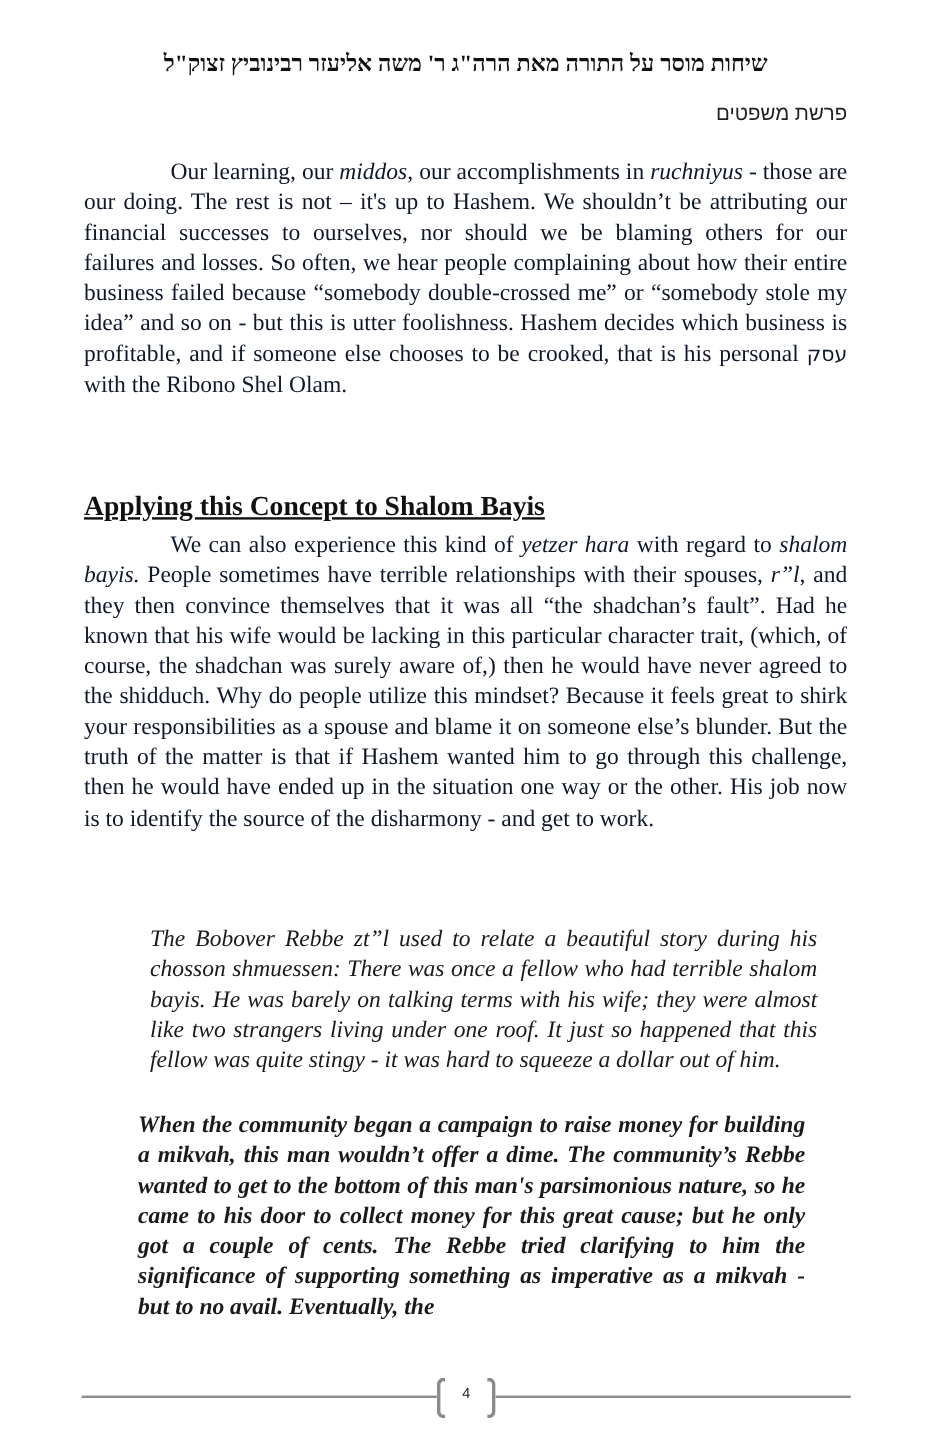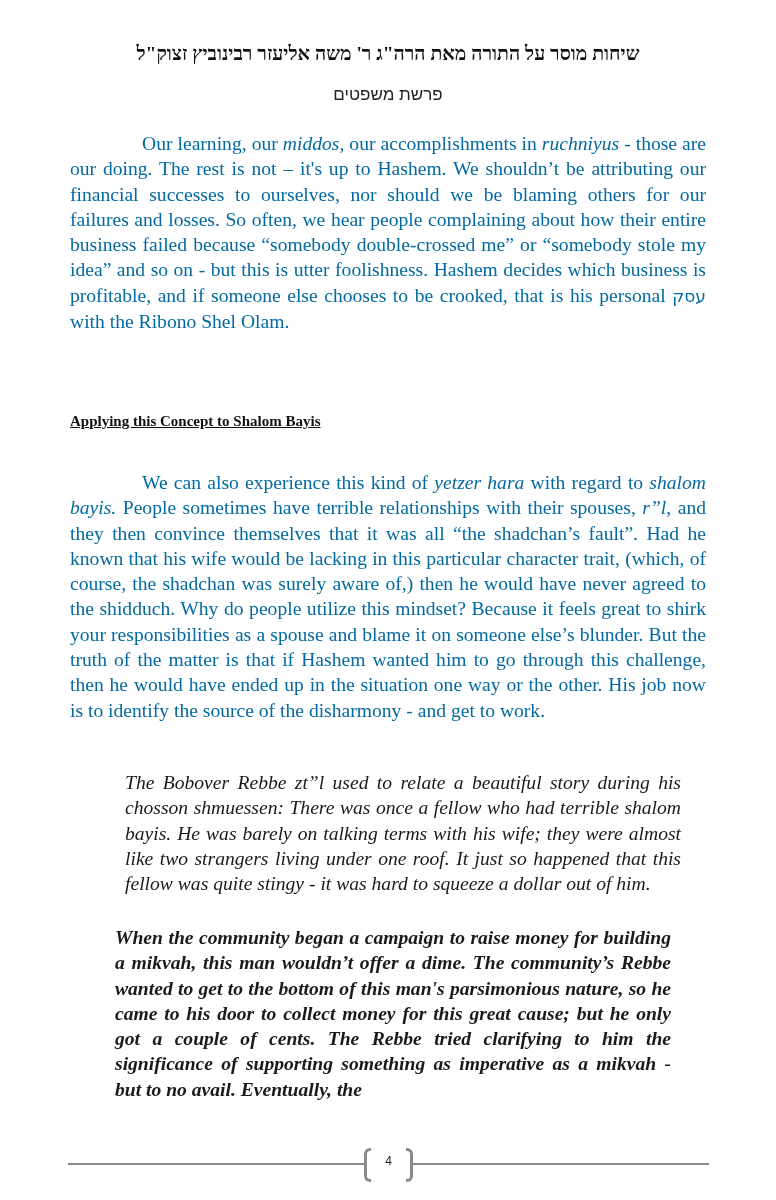--- a/index.html
+++ b/index.html
@@ -29,50 +29,50 @@
       font-family: "Liberation Serif", serif;
       font-weight: bold;
       font-size: 19.5px;
       line-height: 24px;
       color: #111;
     }
     .header-parsha {
       position: absolute;
       left: 70px; width: 636px;
       top: 84px;
-      text-align: center;
+      text-align: right;
       direction: rtl;
       font-family: "Liberation Sans", sans-serif;
       font-size: 17px;
       line-height: 22px;
       color: #222;
     }
     .body-text {
       position: absolute;
       left: 70px;
       width: 636px;
       font-family: "Liberation Serif", serif;
       font-size: 19.6px;
       line-height: 25.3px;
       text-align: justify;
-      color: #0369a1;
+      color: #0f172a;
     }
     .para1 { top: 131px; }
     .section-heading {
       position: absolute;
       left: 70px;
       top: 409px;
       font-family: "Liberation Serif", serif;
       font-weight: bold;
-      font-size: 15px;
+      font-size: 23px;
       line-height: 25px;
       text-decoration: underline;
       color: #111;
     }
-    .para2 { top: 470px; }
+    .para2 { top: 442px; }
     .indent { text-indent: 72px; }
     .quote {
       position: absolute;
       left: 115px;
       width: 556px;
       font-family: "Liberation Serif", serif;
       font-style: italic;
       font-size: 19.6px;
       line-height: 25.3px;
       text-align: justify;

